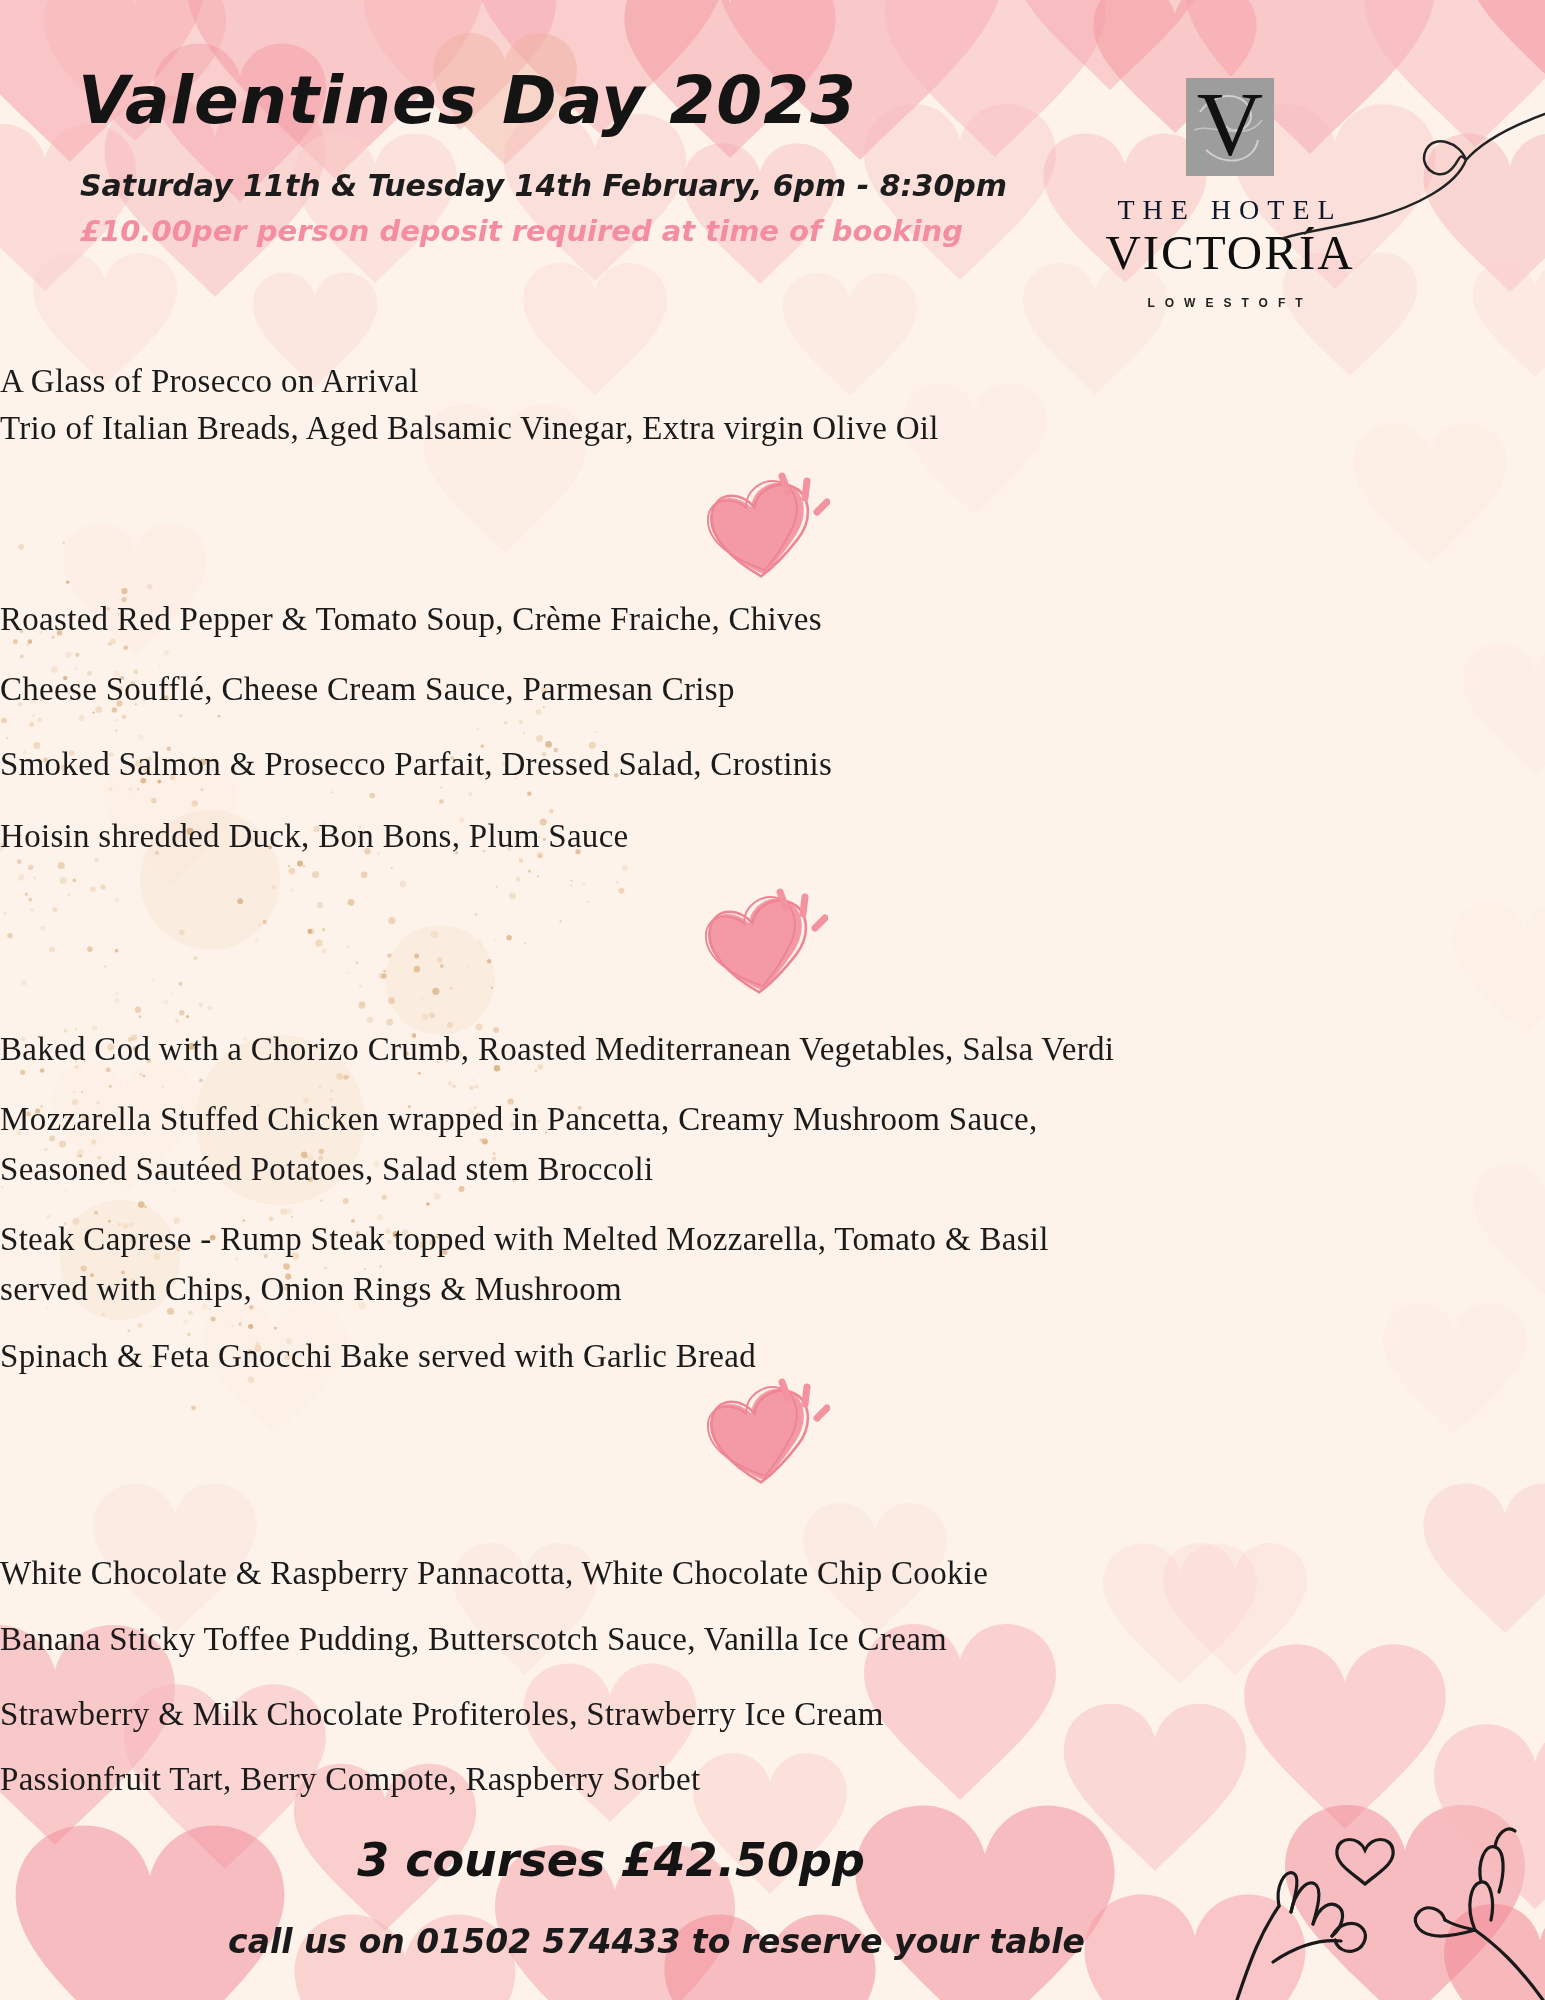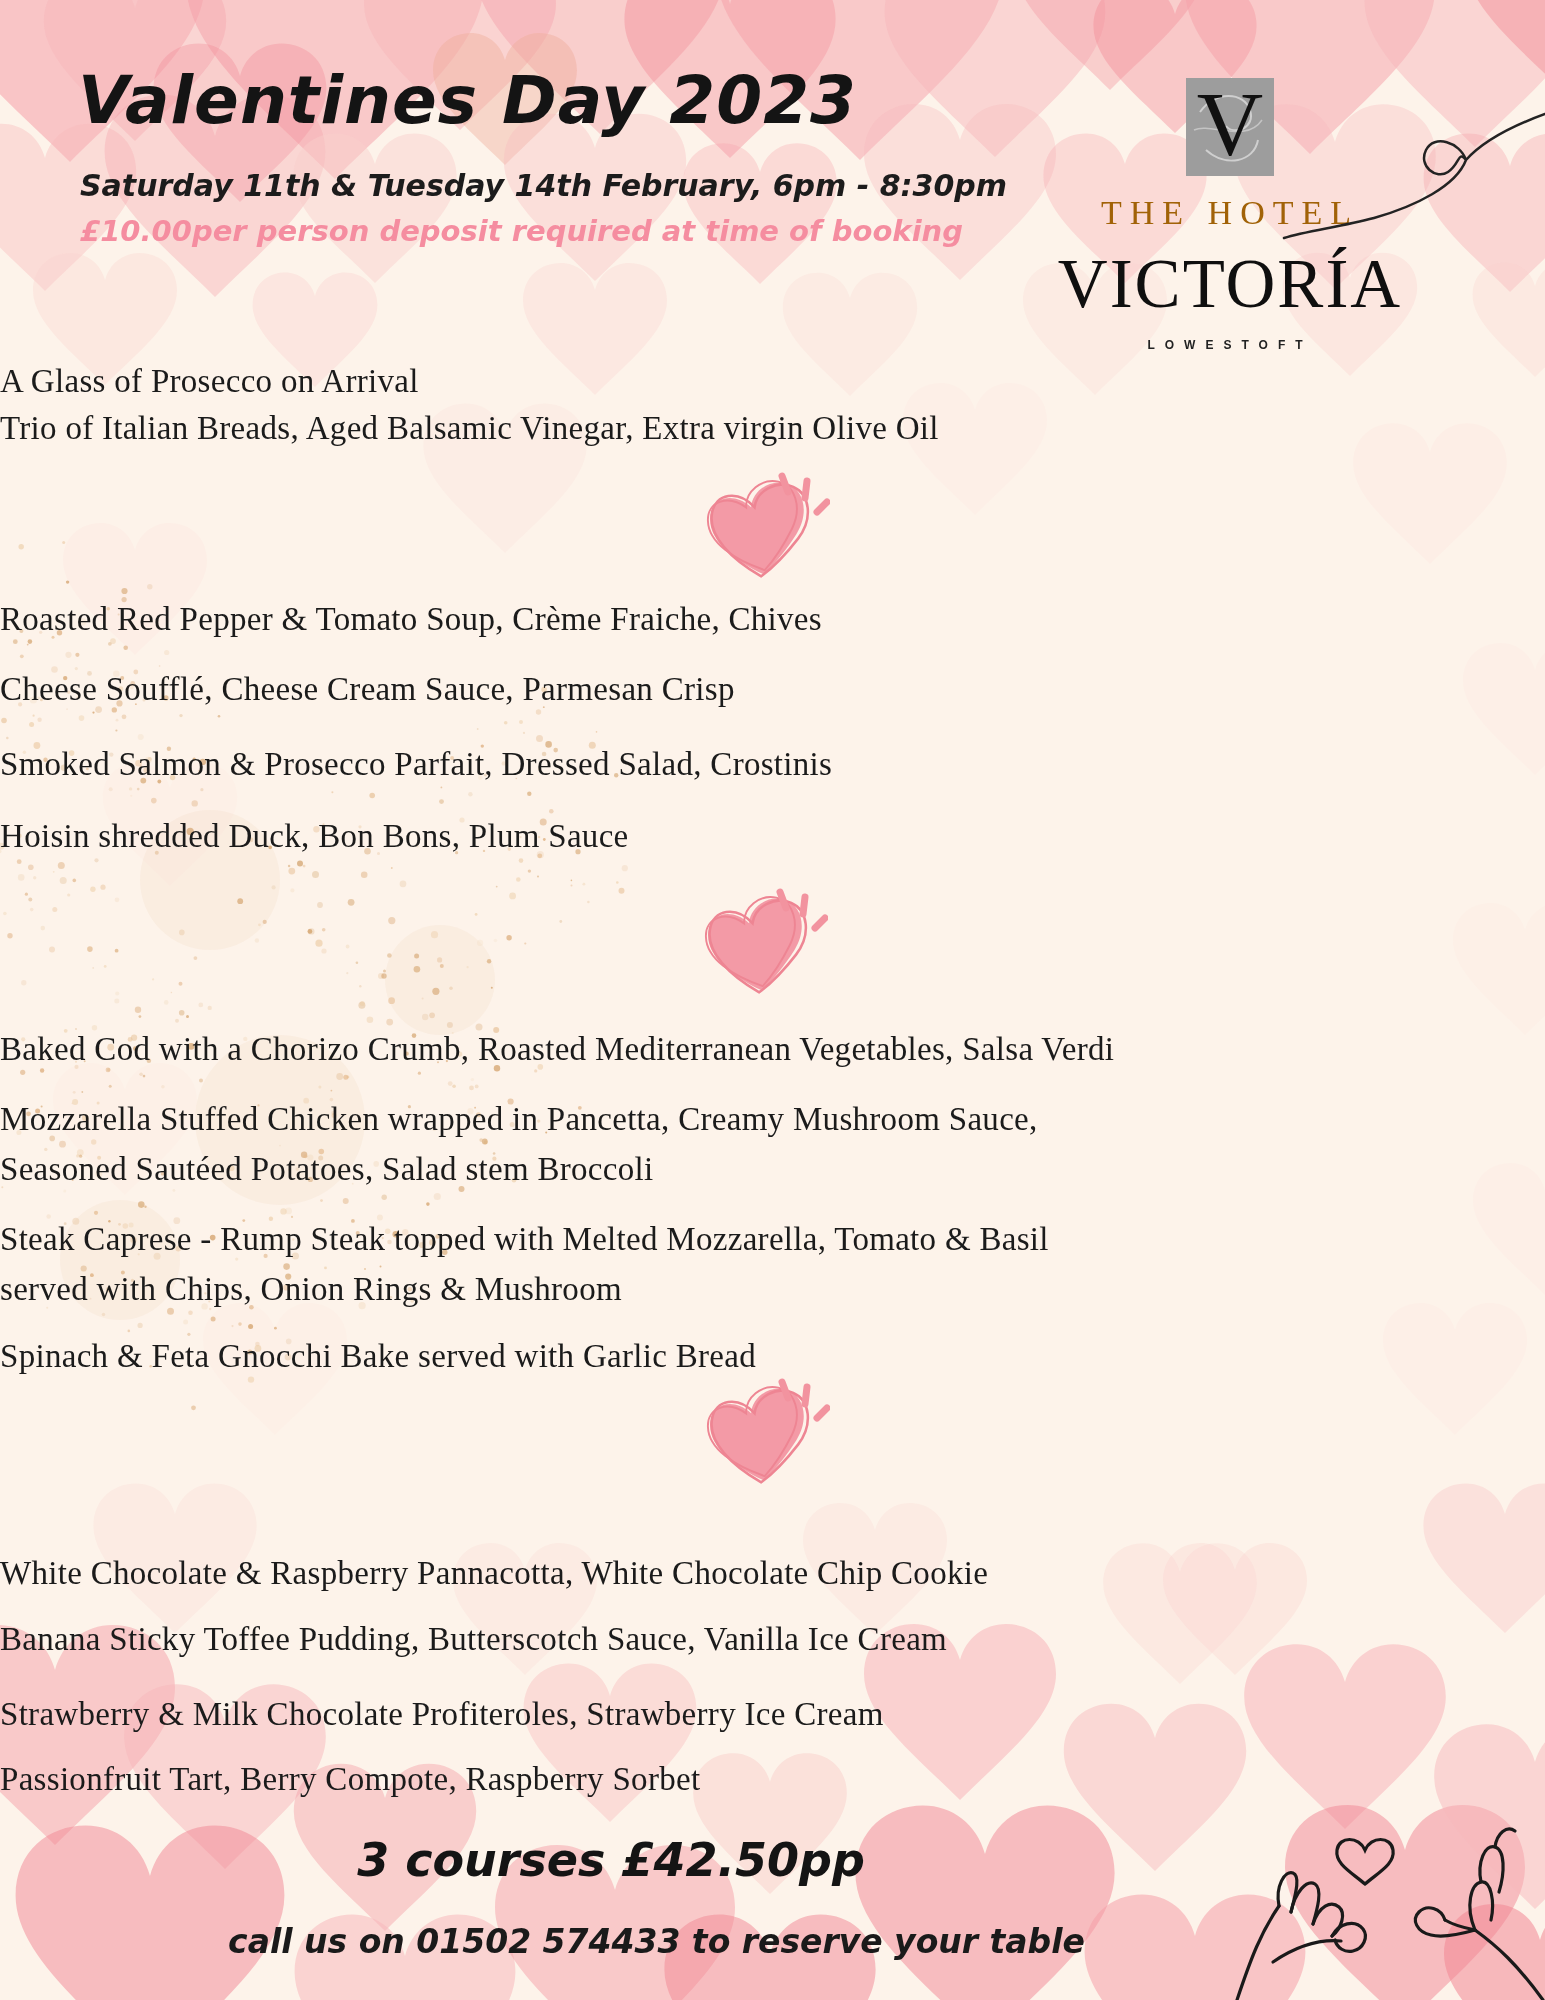--- a/index.html
+++ b/index.html
@@ -11,22 +11,22 @@
         font-style:italic;font-weight:bold;font-size:66px;letter-spacing:1px;color:#141414;white-space:nowrap;}
   .event-dates{position:absolute;left:80px;top:168px;font-family:"DejaVu Sans",sans-serif;
         font-style:italic;font-weight:bold;font-size:30px;color:#1c1c1c;white-space:nowrap;}
   .deposit-note{position:absolute;left:80px;top:214px;font-family:"DejaVu Sans",sans-serif;
         font-style:italic;font-weight:bold;font-size:29px;color:#f58da0;white-space:nowrap;}
   
   .logo{position:absolute;left:1030px;top:78px;width:400px;text-align:center;}
   .monobox{width:88px;height:98px;background:#9d9d9d;margin:0 auto;position:relative;}
   .monobox .v{position:absolute;left:0;top:-6px;width:88px;font-family:"Liberation Serif",serif;
         font-size:92px;line-height:104px;color:#111;text-align:center;}
-  .hotel-prefix{margin-top:18px;font-size:34px;letter-spacing:8px;color:#a16207;}
-  .hotel-name{font-size:69px;letter-spacing:2px;line-height:1;margin-top:18px;color:#0f0f0f;}
+  .hotel-prefix{margin-top:18px;font-size:28px;letter-spacing:8px;color:#0f172a;}
+  .hotel-name{font-size:49px;letter-spacing:2px;line-height:1;margin-top:2px;color:#0f0f0f;}
   .hotel-city{margin-top:19px;font-family:Liberation Sans, sans-serif;font-weight:bold;
         font-size:12px;letter-spacing:10px;color:#222;}
   
   .menu-line{position:absolute;left:0;width:1545px;text-align:left;
         font-family:"Liberation Serif",serif;font-size:33px;letter-spacing:.3px;color:#1b1b1b;white-space:nowrap;}
   .divider{position:absolute;width:130px;height:120px;}
   #divider-1{left:700px;top:472px;}
   #divider-2{left:698px;top:888px;}
   #divider-3{left:700px;top:1378px;}
   

